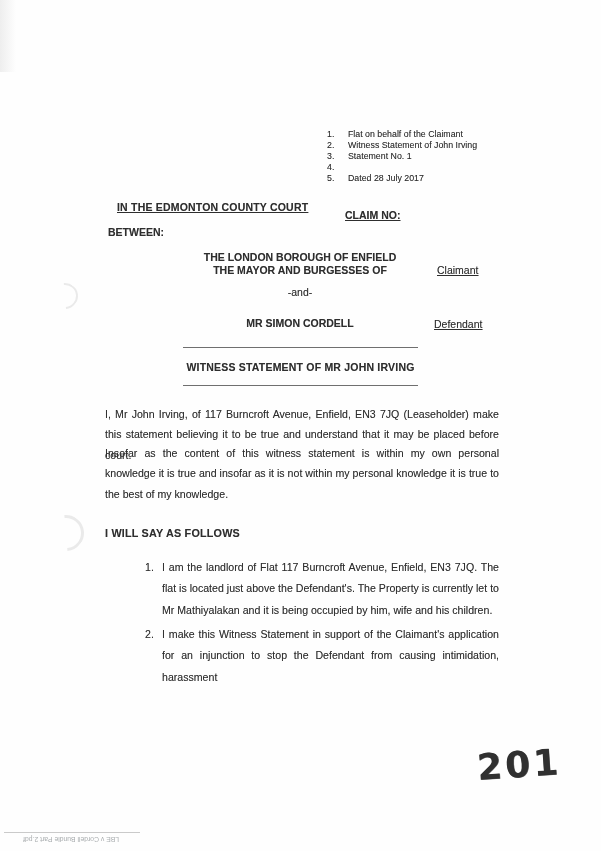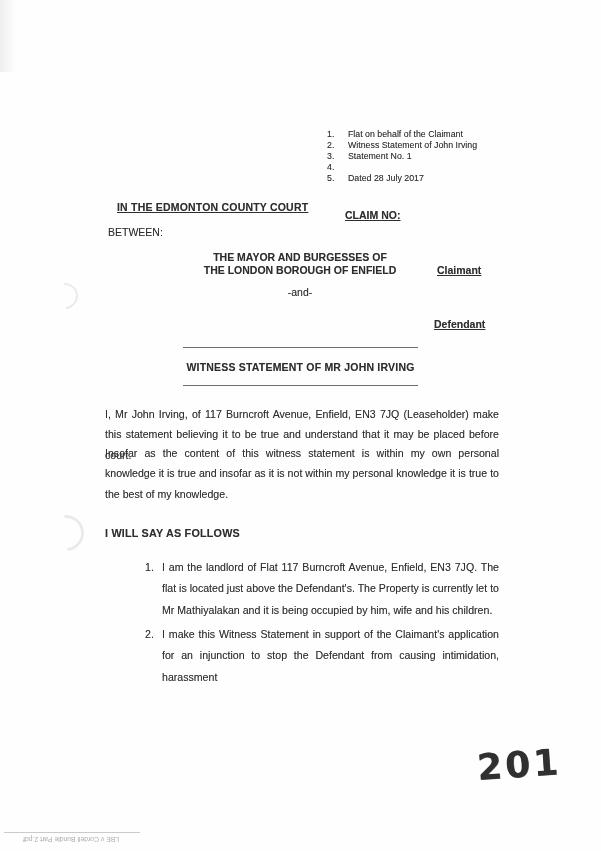--- a/index.html
+++ b/index.html
@@ -30,28 +30,28 @@
   
   .header-notes{ position:absolute; left:327px; top:129px; font-size:8.8px; line-height:11px; }
   .note-row{ display:flex; }
   .note-num{ width:21px; }
   .note-text{ white-space:nowrap; }
 
   
   .court-row{ position:absolute; left:108px; top:201px; width:394px; font-size:10.5px; font-weight:bold; }
   .court-name{ position:absolute; left:0; top:0; text-decoration:underline; white-space:nowrap; letter-spacing:0.2px;margin-left:9px;}
   .claim-no{ position:absolute; left:237px; top:0; text-decoration:underline; white-space:nowrap;margin-top:8px;}
-  .between{ position:absolute; left:108px; top:226px; font-size:10.5px; font-weight:normal;text-align:center; }
+  .between{ position:absolute; left:108px; top:226px; font-size:10.5px; font-weight:bold;text-align:center; }
 
   
   .party-block{ position:absolute; left:120px; width:360px; text-align:center; font-size:10.5px; font-weight:bold; line-height:12.5px; }
   .claimant-name{ top:251px; }
   .and-sep{ position:absolute; left:120px; width:360px; top:286px; text-align:center; font-size:10.5px; font-weight:normal;}
   .defendant-name{ top:317px; }
-  .party-label{ position:absolute; font-size:10.5px; font-weight:bold; text-decoration:underline; white-space:nowrap;}
+  .party-label{ position:absolute; font-size:10.5px; font-weight:normal; text-decoration:underline; white-space:nowrap;}
   .claimant-label{ left:437px; top:264px; }
   .defendant-label{ left:434px; top:318px; }
 
   
   .title-block{
     position:absolute; left:183px; top:347px; width:235px; height:37px;
     border-top:1px solid #6f6f6f; border-bottom:1px solid #6f6f6f;
     display:flex; align-items:center; justify-content:center;
     font-size:10.5px; font-weight:bold; letter-spacing:0.2px; white-space:nowrap;text-align:center;
   }
@@ -117,25 +117,26 @@
     </div>
   </div>
 
   <div class="court-row scan-text">
     <span class="court-name">IN THE EDMONTON COUNTY COURT</span>
     <span class="claim-no">CLAIM NO:</span>
   </div>
   <div class="between scan-text">BETWEEN:</div>
 
   <div class="party-block claimant-name scan-text">
+    <div>THE LONDON BOROUGH OF ENFIELD</div>
     <div>THE MAYOR AND BURGESSES OF</div>
-    <div>THE LONDON BOROUGH OF ENFIELD</div>
   </div>
   <div class="party-label claimant-label scan-text">Claimant</div>
   <div class="and-sep scan-text">-and-</div>
+  <div class="party-block defendant-name scan-text">MR SIMON CORDELL</div>
   <div class="party-label defendant-label scan-text">Defendant</div>
 
   <div class="title-block scan-text">WITNESS STATEMENT OF MR JOHN IRVING</div>
 
   <div class="para intro-para scan-text">I, Mr John Irving, of 117 Burncroft Avenue, Enfield, EN3 7JQ (Leaseholder) make this statement believing it to be true and understand that it may be placed before court.</div>
   <div class="para knowledge-para scan-text">Insofar as the content of this witness statement is within my own personal knowledge it is true and insofar as it is not within my personal knowledge it is true to the best of my knowledge.</div>
   <div class="follows-heading scan-text">I WILL SAY AS FOLLOWS</div>
 
   <div class="numbered-item item-1">
     <span class="item-num scan-text">1.</span>

